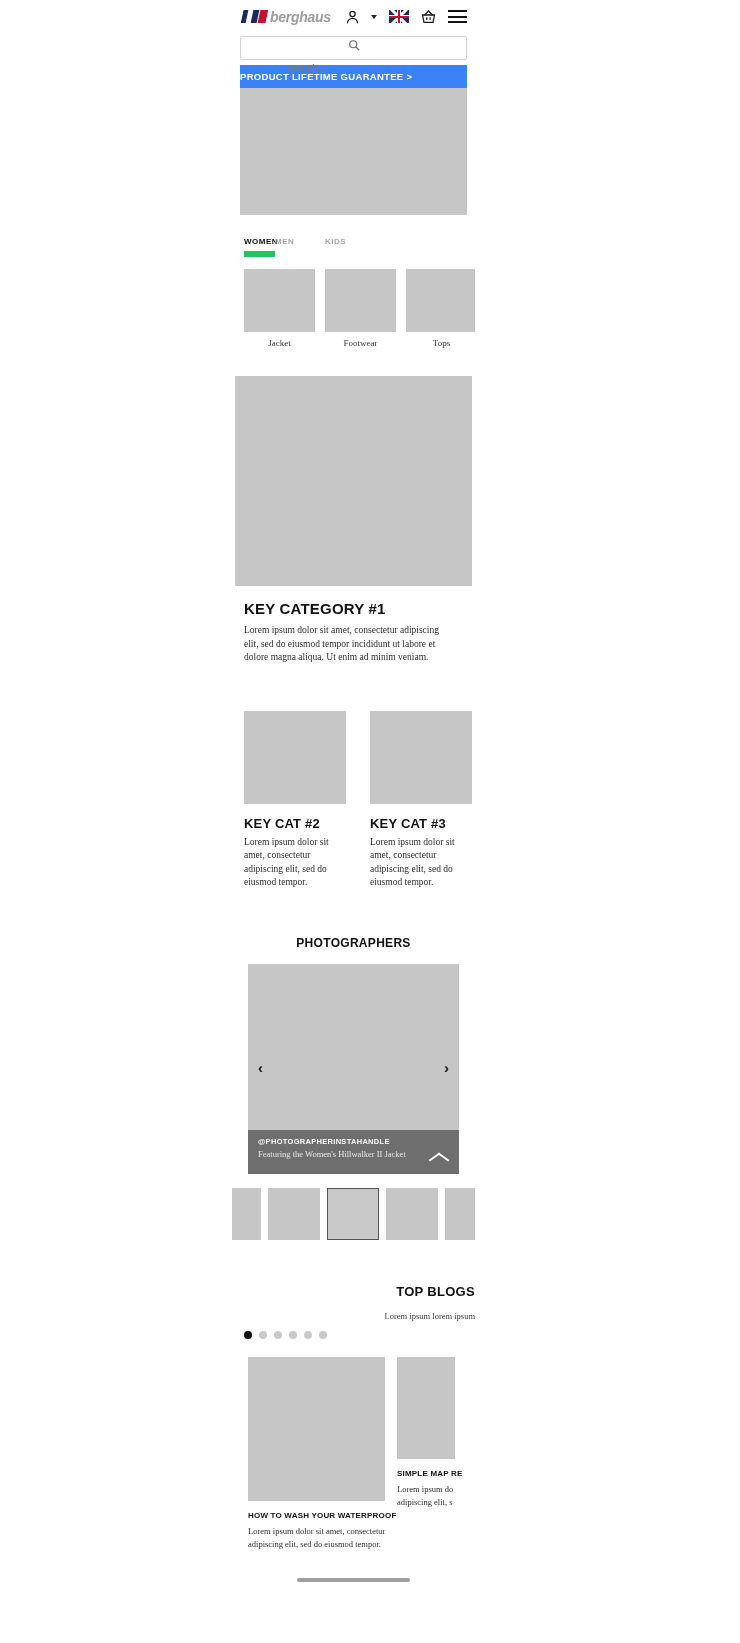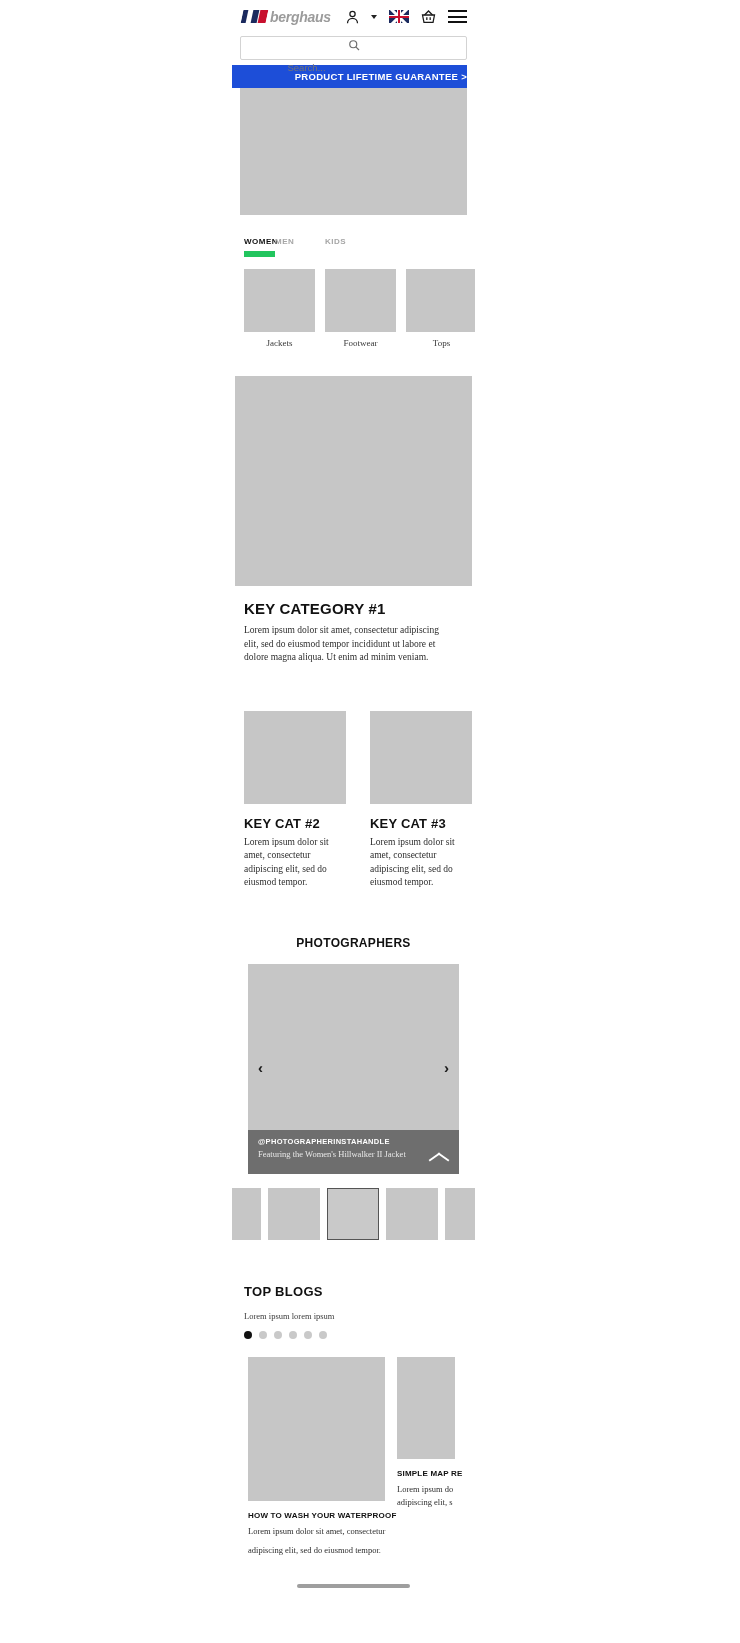--- a/index.html
+++ b/index.html
@@ -122,29 +122,29 @@
   .search-input {
     border: 0; outline: 0; flex: 1;
     font-size: 9.5px;
     color: #9a9a9a;
     font-family: "Liberation Sans", sans-serif;
     background: transparent;
   }
 
   
   .promo {
-    background: #1d4ed8;
+    background: #3b82f6;
     color: #ffffff;
-    text-align: right;
+    text-align: left;
     font-size: 9.5px;
     font-weight: 700;
     letter-spacing: 0.3px;
     line-height: 23px;
     height: 23px;
-    margin: 0 8px 0 0;
+    margin: 0 8px 0 8px;
   }
 
   
   .hero {
     margin: 0 8px;
     height: 127px;
     background: #c6c6c6;
   }
 
   
@@ -313,21 +313,21 @@
     position: relative;
   }
   .thumb.sel::after {
     content: "";
     position: absolute;
     left: 0; right: 0; bottom: -11px;
     height: 1.5px; background: #444;
   }
 
   
-  .blogs { padding: 44px 0 0 12px; }
+  .blogs { padding: 44px 0 0 12px; text-align: right; }
   .blogs-title {
     font-size: 13px;
     font-weight: 700;
     color: #111;
     letter-spacing: 0.3px;
   }
   .blogs-sub {
     font-family: "Liberation Serif", serif;
     font-size: 8.5px;
     color: #3a3a3a;
@@ -442,21 +442,21 @@
 
     <div class="tabs">
       <div class="tab active">WOMEN</div>
       <div class="tab">MEN</div>
       <div class="tab">KIDS</div>
     </div>
 
     <div class="catstrip">
       <div class="cat">
         <div class="cat-img"></div>
-        <div class="cat-label">Jackets</div>
+        <div class="cat-label">Jacket</div>
       </div>
       <div class="cat">
         <div class="cat-img"></div>
         <div class="cat-label">Footwear</div>
       </div>
       <div class="cat">
         <div class="cat-img"></div>
         <div class="cat-label">Tops</div>
       </div>
 
@@ -519,21 +519,21 @@
         <span class="dot"></span>
         <span class="dot"></span>
       </div>
     </div>
 
     <div class="blogrow">
       <div class="blogcard wide">
         <div class="img"></div>
         <div class="t">HOW TO WASH YOUR WATERPROOF</div>
         <div class="b">Lorem ipsum dolor sit amet, consectetur</div>
-        <div class="b" style="margin-top:7px">adipiscing elit, sed do eiusmod tempor.</div>
+        <div class="b" style="margin-top:1px">adipiscing elit, sed do eiusmod tempor.</div>
       </div>
       <div class="blogcard cut">
         <div class="img"></div>
         <div class="t">SIMPLE MAP RE</div>
         <div class="b">Lorem ipsum do</div>
         <div class="b" style="margin-top:1px">adipiscing elit, s</div>
       </div>
     </div>
 
     <div class="hscroll"></div>

